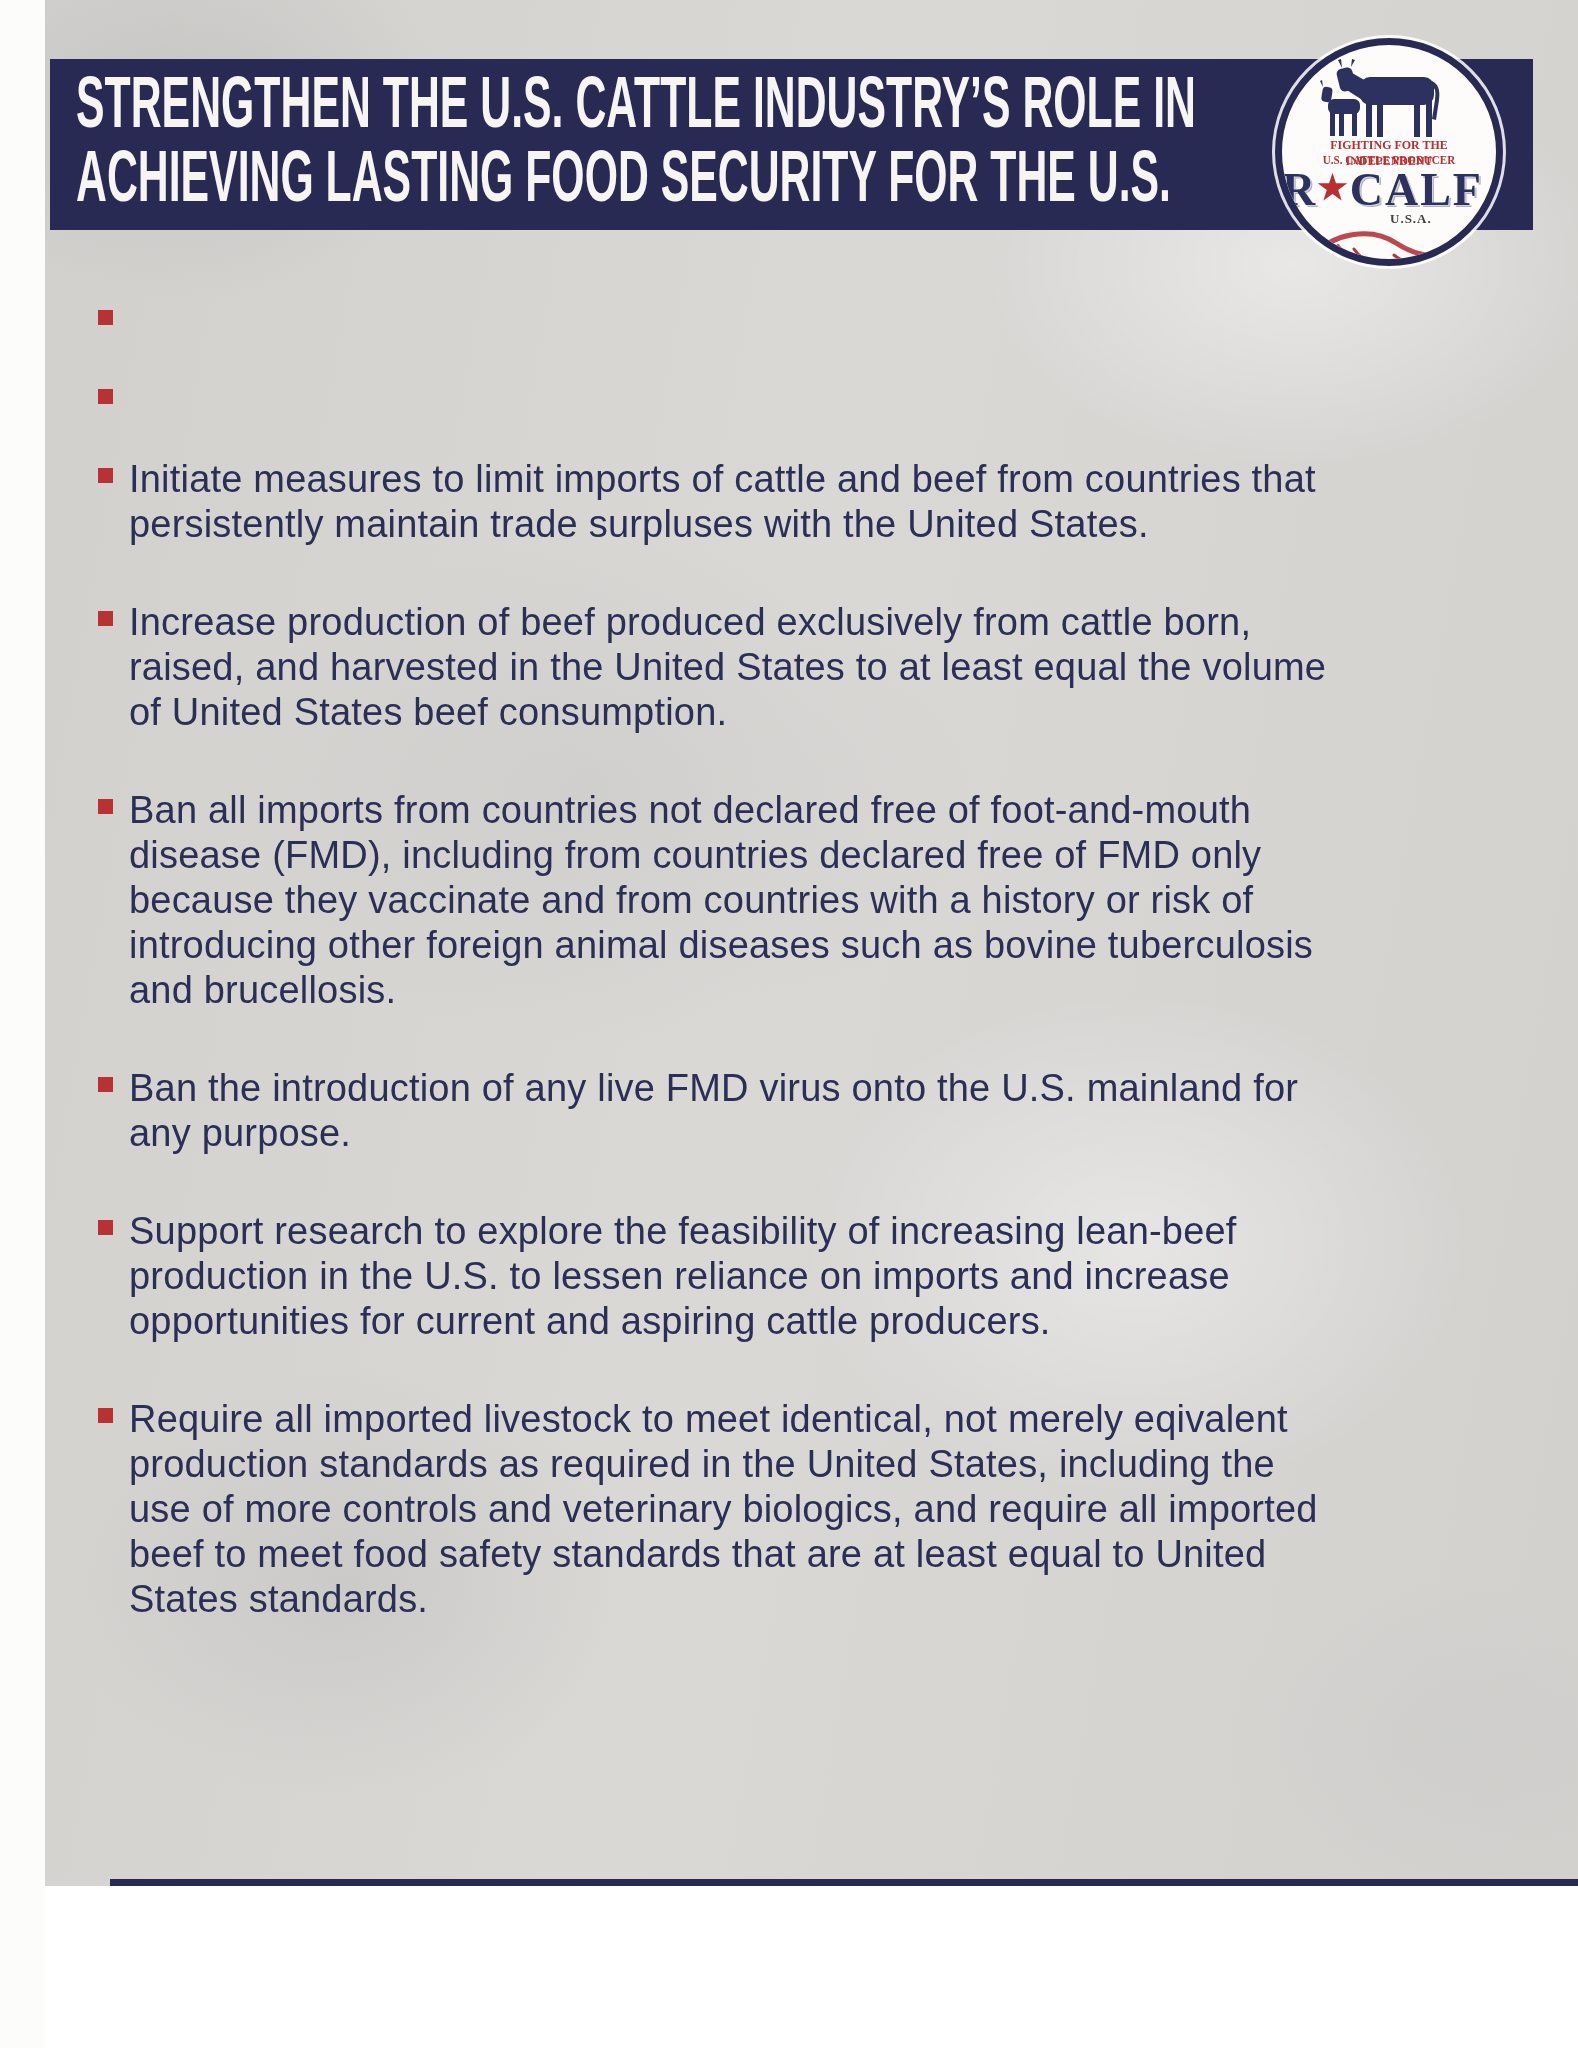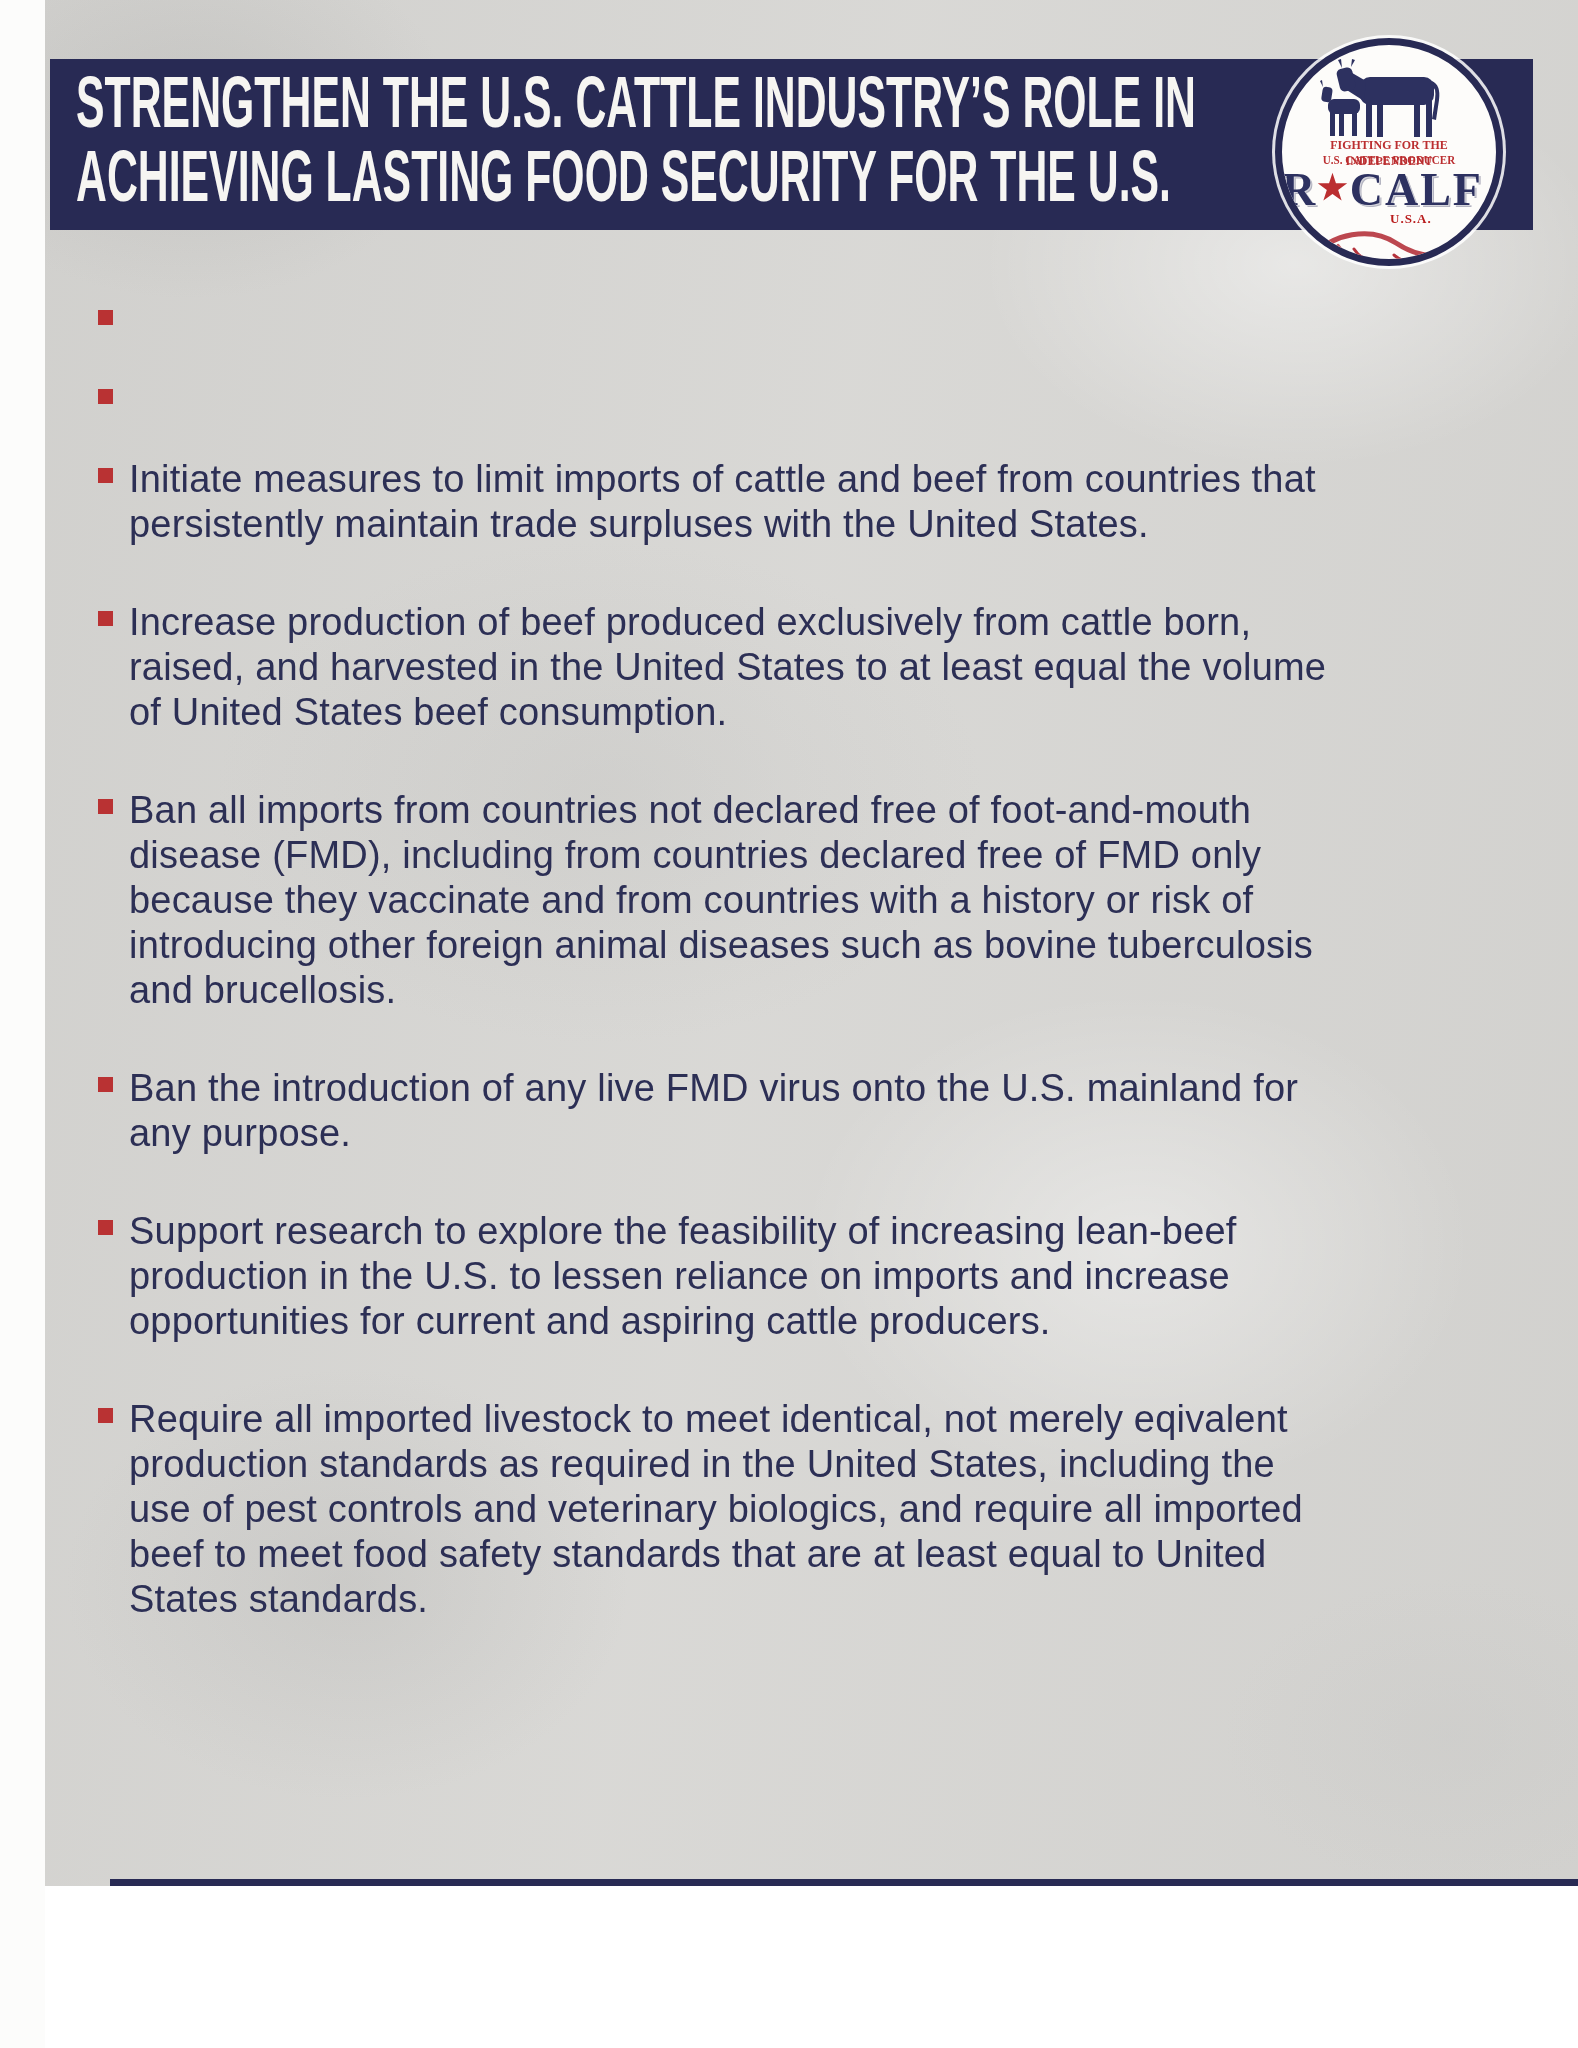--- a/index.html
+++ b/index.html
@@ -69,21 +69,21 @@
     color: #2d3160;
     letter-spacing: 2px;
     text-shadow: 1px 1px 0 rgba(255,255,255,0.45), 2px 2px 0 rgba(40,42,84,0.35);
     white-space: nowrap;
   }
   .logo-brand .star { color: #bb2e30; font-size: 34px; vertical-align: 6px; text-shadow: none; }
   .logo-usa {
     position: absolute; top: 166px; left: 108px;
     font-family: "Liberation Serif", "DejaVu Serif", serif;
     font-weight: bold; font-size: 13px;
-    color: #b91c1c; letter-spacing: 1px;
+    color: #404040; letter-spacing: 1px;
   }
   .flourish-svg { position: absolute; left: 16px; top: 178px; }
   
   .bullet-list {
     position: absolute; left: 98px; top: 299px;
     width: 1420px;
   }
   .bullet-item { display: flex; margin: 0 0 53px 0; }
   .bullet-square {
     flex: none;
@@ -193,21 +193,21 @@
     <div class="bullet-item">
       <span class="bullet-square"></span>
       <span class="bullet-text">Support research to explore the feasibility of increasing lean-beef
 production in the U.S. to lessen reliance on imports and increase
 opportunities for current and aspiring cattle producers.</span>
     </div>
     <div class="bullet-item">
       <span class="bullet-square"></span>
       <span class="bullet-text">Require all imported livestock to meet identical, not merely eqivalent
 production standards as required in the United States, including the
-use of pest controls and veterinary biologics, and require all imported
+use of more controls and veterinary biologics, and require all imported
 beef to meet food safety standards that are at least equal to United
 States standards.</span>
     </div>
   </div>
 
   <div class="footer-sliver"></div>
 
 </div>
 
 </body></html>

